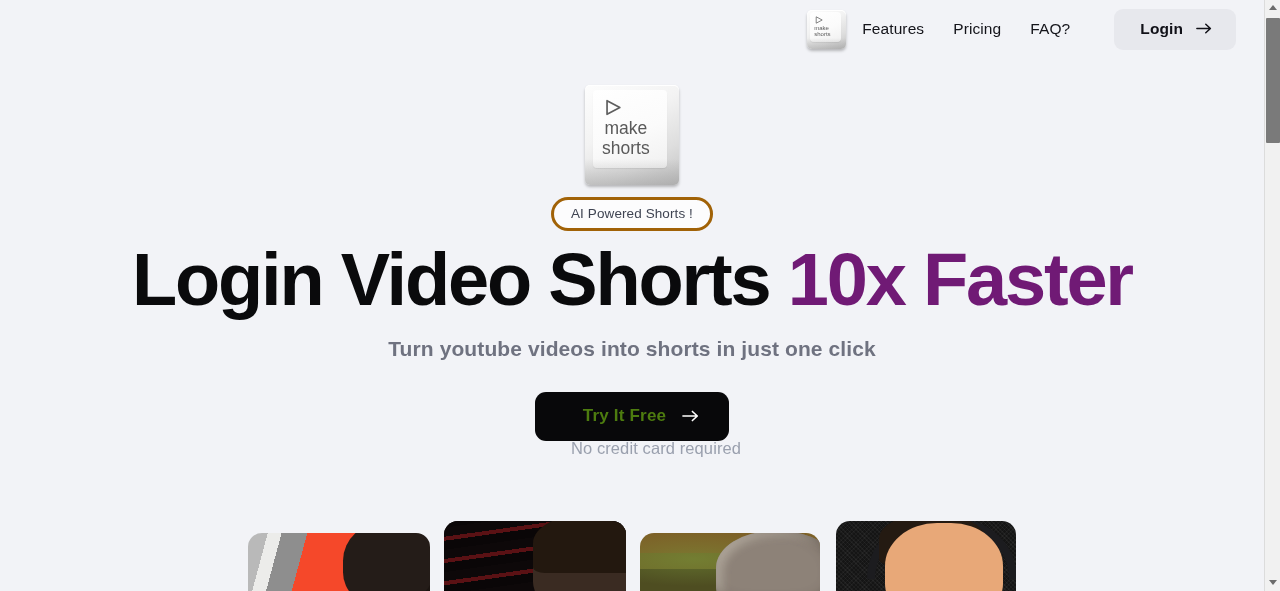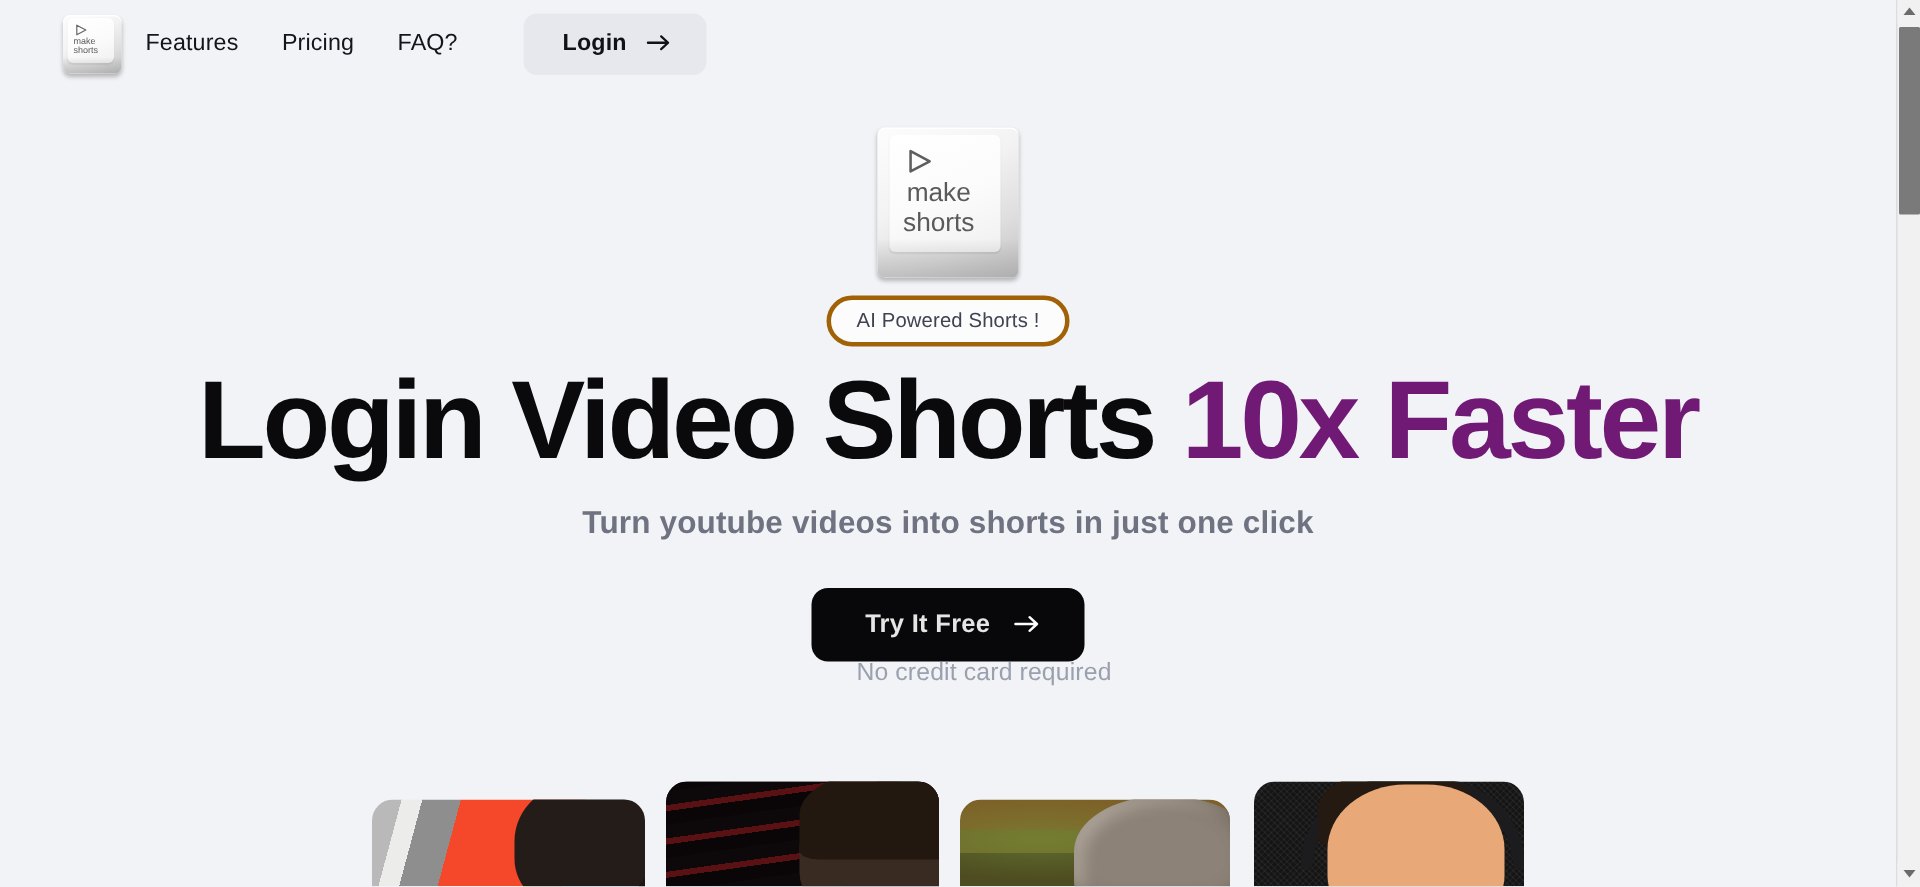--- a/index.html
+++ b/index.html
@@ -8,22 +8,22 @@
     background:#f2f3f7;
     font-family:"Liberation Sans", sans-serif;
     -webkit-font-smoothing:antialiased;
   }
 
   
   .viewport { position:relative; width:1264px; height:591px; overflow:hidden; background:#f2f3f7; }
 
   
   .navbar {
-    position:absolute; top:0; left:12px; width:1264px; height:58px;
-    display:flex; align-items:center; justify-content:flex-start;
+    position:absolute; top:0; left:0; width:1264px; height:58px;
+    display:flex; align-items:center; justify-content:flex-end;
     padding:0 28px 0 30px;
     gap:16px;
   }
   .nav-left { display:flex; align-items:center; }
   .nav-right { display:flex; align-items:center; gap:29px; }
   .nav-link {
     font-size:15.5px; color:#14141a; letter-spacing:.1px;
     text-decoration:none; cursor:pointer; font-weight:400;
   }
   .login-btn {
@@ -88,22 +88,22 @@
   .headline .accent { color:#701a75; }
 
   .subhead {
     position:absolute; top:337px; left:0; width:1264px;
     font-size:21px; color:#6f7280; letter-spacing:.1px; font-weight:700;
   }
 
   .cta-wrap { position:absolute; top:392px; left:0; width:1264px; display:flex; justify-content:center; }
   .cta {
     display:flex; align-items:center; gap:16px;
-    background:#08080a; color:#e5e5e5; border:none; border-radius:11px;
-    padding:14px 30px 15px 36px; cursor:pointer;
+    background:#08080a; color:#4d7c0f; border:none; border-radius:11px;
+    padding:14px 30px 15px 48px; cursor:pointer;
   }
   .cta .lbl { font-size:17px; font-weight:700; letter-spacing:.2px; }
   .cta .arrow-r { width:17px; height:14px; }
 
   .nocard {
     position:absolute; top:439px; left:0; width:1264px;
     font-size:16.5px; color:#9aa0ae; letter-spacing:.1px;margin-left:24px;
   }
 
   

